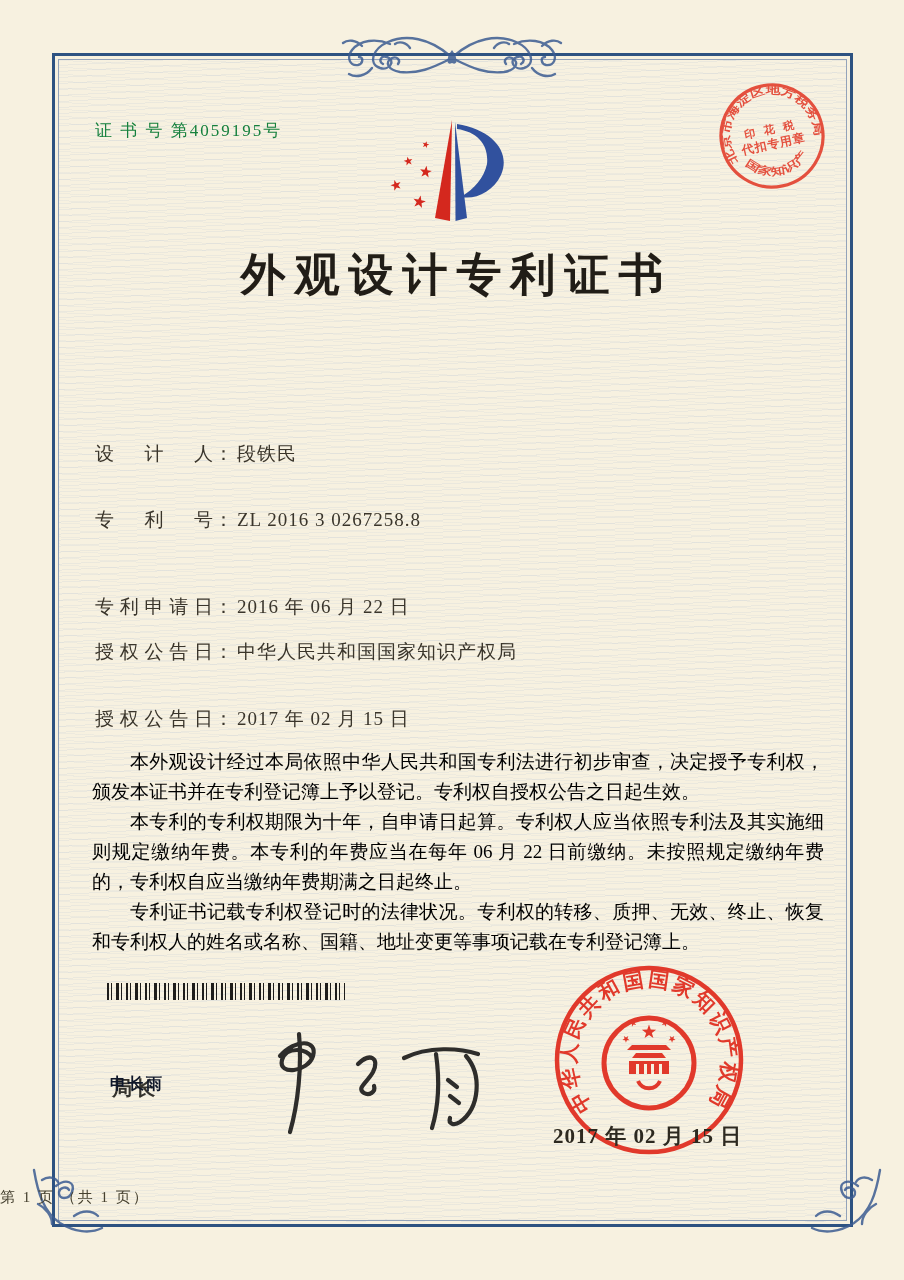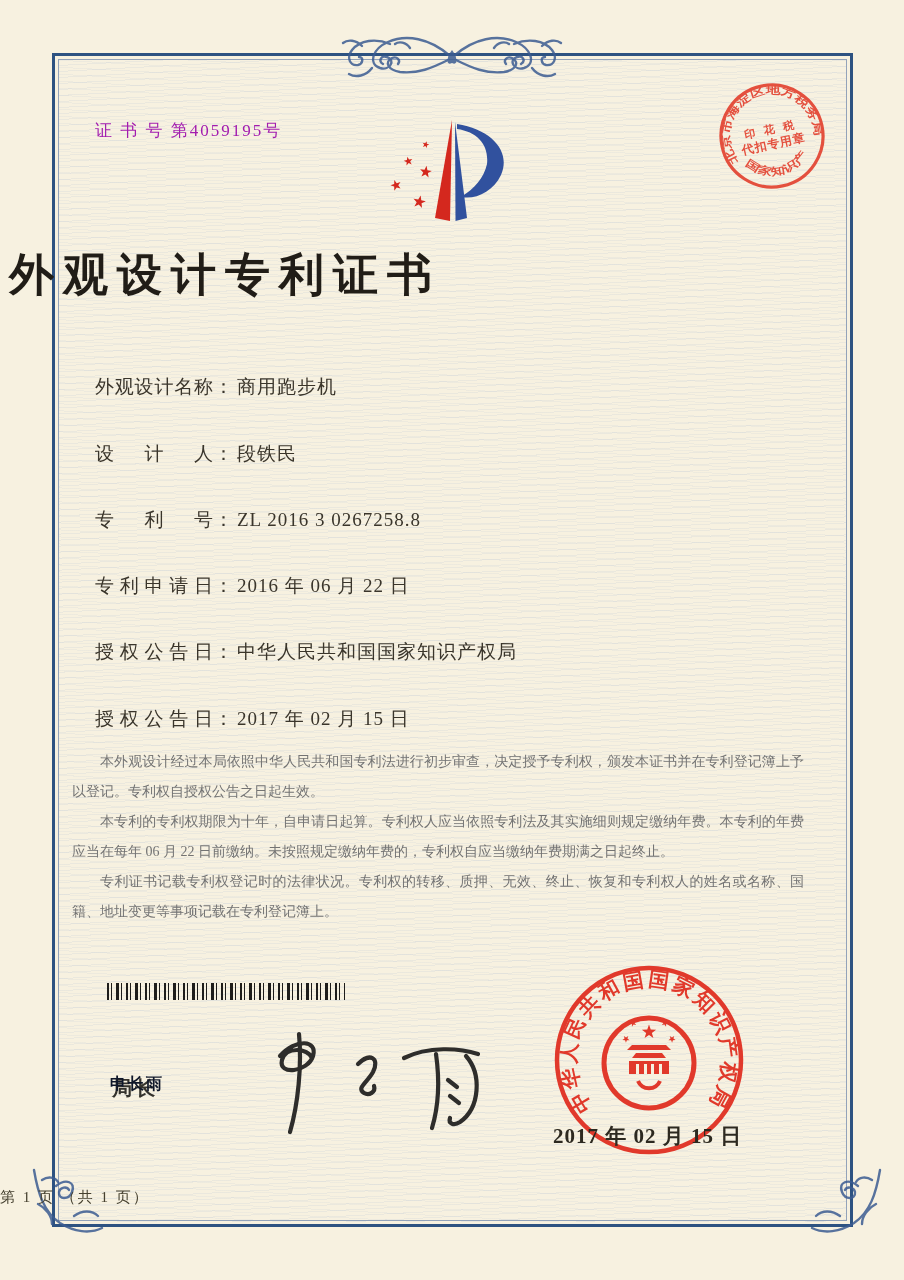--- a/index.html
+++ b/index.html
@@ -8,31 +8,31 @@
   .texture{position:absolute;left:58px;top:59px;width:789px;height:1163px;z-index:0;
     background:
       repeating-linear-gradient(177deg, rgba(168,185,210,.16) 0 1px, rgba(0,0,0,0) 1px 6px),
       repeating-linear-gradient(183deg, rgba(168,185,210,.12) 0 1px, rgba(0,0,0,0) 1px 7px);}
   .frame{position:absolute;left:52px;top:53px;width:795px;height:1168px;border:3px solid #2d5281;z-index:1;}
   .frame-inner{position:absolute;left:3px;top:3px;right:3px;bottom:3px;border:1px solid #93a3ba;}
   .ornament{position:absolute;z-index:2;color:#3c5c92;}
   #orn-top{left:302px;top:26px;}
   #orn-bl{left:28px;top:1166px;}
   #orn-br{left:806px;top:1166px;}
-  .cert-no{position:absolute;left:95px;top:119px;font-size:17px;letter-spacing:2px;color:#a21caf;z-index:3;}
+  .cert-no{position:absolute;left:95px;top:119px;font-size:17px;letter-spacing:2px;color:#15803d;z-index:3;}
   #logo{position:absolute;left:383px;top:112px;z-index:3;}
-  .title{position:absolute;left:0;right:0;top:245px;font-size:45px;font-weight:700;
+  .title{position:absolute;left:0;right:0;top:245px;text-align:center;font-size:45px;font-weight:700;
     letter-spacing:9px;text-indent:9px;color:#211d17;z-index:3;}
   .field-row{position:absolute;left:95px;white-space:nowrap;font-size:19px;color:#3a352b;z-index:3;}
   .flabel{display:inline-block;width:118px;text-align:justify;text-align-last:justify;vertical-align:bottom;}
   .fcolon{margin:0 4px 0 1px;}
   .fvalue{letter-spacing:1px;}
-  #fr0{top:374px}#fr1{top:441px}#fr2{top:507px}#fr3{top:573px}#fr4{top:639px}#fr5{top:706px}
-  .body-text{position:absolute;left:72px;top:747px;width:732px;z-index:3;font-size:14px;
-    line-height:30px;color:#737373;text-align:justify;}
+  #fr0{top:374px}#fr1{top:441px}#fr2{top:507px}#fr3{top:594px}#fr4{top:639px}#fr5{top:706px}
+  .body-text{position:absolute;left:92px;top:747px;width:732px;z-index:3;font-size:19px;
+    line-height:30px;color:#000000;text-align:justify;}
   .body-text p{margin:0;text-indent:2em;}
   #barcode{position:absolute;left:107px;top:983px;width:238px;height:17px;z-index:3;
     background:repeating-linear-gradient(90deg,#1e1d1b 0 2px,rgba(0,0,0,0) 2px 4px,#1e1d1b 4px 5px,
       rgba(0,0,0,0) 5px 9px,#1e1d1b 9px 12px,rgba(0,0,0,0) 12px 14px,#1e1d1b 14px 15px,rgba(0,0,0,0) 15px 19px);}
   .signer-title{position:absolute;left:112px;top:1055px;font-size:20px;color:#34322c;letter-spacing:3px;z-index:3;font-weight:600;margin-top:20px;}
   .signer-name{position:absolute;left:110px;top:1074px;font-size:16px;color:#0f172a;letter-spacing:2px;z-index:3;font-weight:600;}
   #signature{position:absolute;left:252px;top:1028px;z-index:4;}
   #seal{position:absolute;left:549px;top:960px;z-index:3;opacity:.92;}
   .seal-date{position:absolute;left:553px;top:1122px;font-size:21px;font-weight:700;color:#2d2920;
     letter-spacing:1px;z-index:4;white-space:nowrap;}
@@ -97,23 +97,20 @@
     <path d="M74,12 C110,18 128,40 118,63 C110,80 92,88 78,85 C91,77 101,66 104,52 C106,33 95,20 74,17 Z" fill="#31519e"></path>
     <use href="#st" transform="translate(42.7,32.7) scale(0.36) rotate(15)" fill="#d4281e"></use>
     <use href="#st" transform="translate(25.3,49.3) scale(0.46) rotate(-12)" fill="#d4281e"></use>
     <use href="#st" transform="translate(42.7,60) scale(0.62) rotate(8)" fill="#d4281e"></use>
     <use href="#st" transform="translate(13,73.3) scale(0.56) rotate(-18)" fill="#d4281e"></use>
     <use href="#st" transform="translate(36.3,90) scale(0.66) rotate(12)" fill="#d4281e"></use>
   </svg>
 
   <div class="title">外观设计专利证书</div>
 
-  <div class="field-row" id="fr0">
-    <span class="flabel">外观设计名称</span><span class="fcolon">：</span><span class="fvalue">商用跑步机</span>
-  </div>
   <div class="field-row" id="fr1">
     <span class="flabel">设计人</span><span class="fcolon">：</span><span class="fvalue">段铁民</span>
   </div>
   <div class="field-row" id="fr2">
     <span class="flabel">专利号</span><span class="fcolon">：</span><span class="fvalue">ZL 2016 3 0267258.8</span>
   </div>
   <div class="field-row" id="fr3">
     <span class="flabel">专利申请日</span><span class="fcolon">：</span><span class="fvalue">2016 年 06 月 22 日</span>
   </div>
   <div class="field-row" id="fr4">

